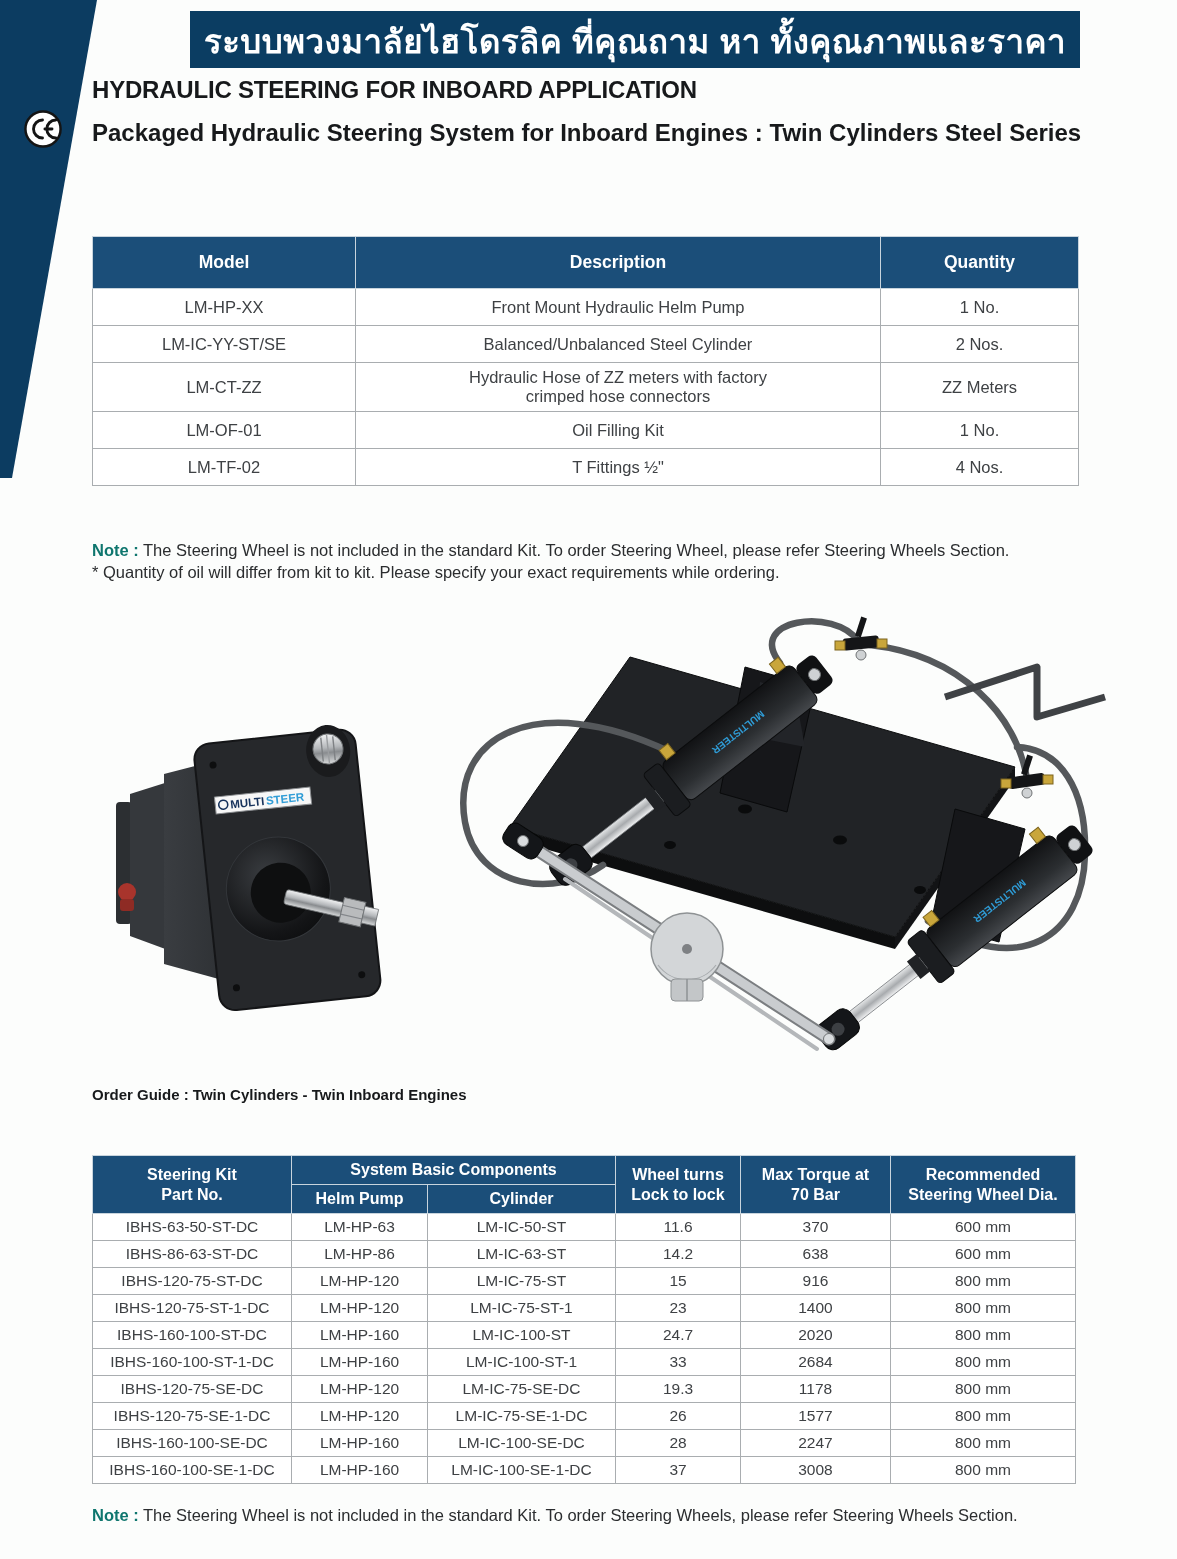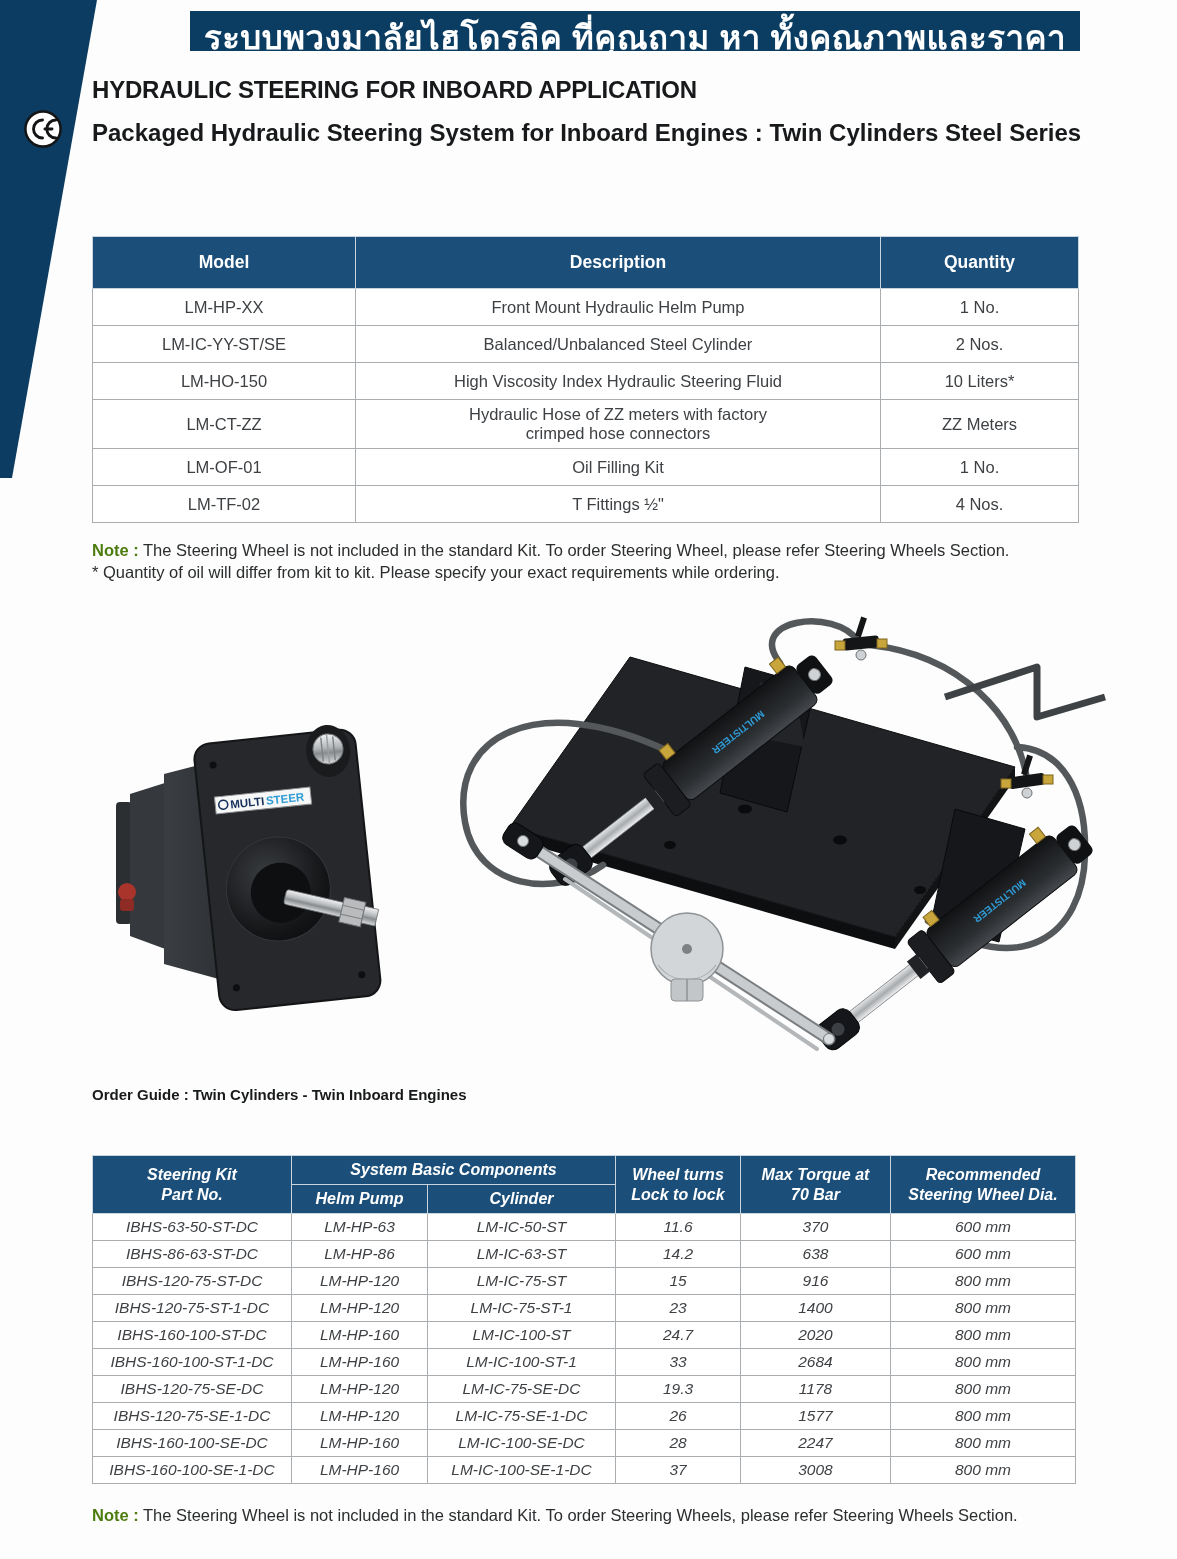--- a/index.html
+++ b/index.html
@@ -11,22 +11,22 @@
   }
   
   .wedge{
     position:absolute;left:0;top:0;width:110px;height:480px;
     background:#0c3c61;
     clip-path:polygon(0 0,97px 0,12px 478px,0 478px);
   }
   .ce-badge{position:absolute;left:24px;top:110px;width:38px;height:38px;}
   
   .banner{
-    position:absolute;left:190px;top:11px;width:890px;height:40px;
-    background:#0b3d62;color:#ffffff;display:flex;align-items:flex-start;justify-content:center;
+    position:absolute;left:190px;top:11px;width:890px;height:57px;
+    background:#0b3d62;color:#ffffff;display:flex;align-items:flex-end;justify-content:center;
     font-size:33px;font-weight:700;letter-spacing:.5px;white-space:nowrap;
   }
   .h1{
     position:absolute;left:92px;top:76px;width:1000px;
     font-size:24px;font-weight:700;letter-spacing:-.2px;color:#17191b;
   }
   .h2{
     position:absolute;left:92px;top:119px;width:1010px;
     font-size:24px;font-weight:700;color:#17191b;
   }
@@ -45,25 +45,25 @@
     border:1px solid #a9adb0;color:#3e4144;text-align:center;
     white-space:pre-line;background:#ffffff;
   }
   .kit-table{left:92px;top:236px;width:986px;}
   .kit-table th{font-size:17.5px;padding:15px 8px;}
   .kit-table td{font-size:16.5px;padding:5px 8px;height:26px;}
   .order-heading{
     position:absolute;left:92px;top:1086px;width:900px;
     font-size:15px;font-weight:700;color:#17191b;
   }
-  .order-table{left:92px;top:1155px;width:983px;font-style:italic;}
+  .order-table{left:92px;top:1155px;width:983px;}
   .order-table th{font-size:16px;padding:4px 4px;line-height:1.25;}
   .order-table td{font-size:15.5px;padding:3px 6px;height:20px;}
   .note{position:absolute;left:92px;width:1000px;font-size:16.5px;color:#2b2d2f;line-height:1.32;}
-  .note b{color:#4d7c0f;}
+  .note b{color:#0f766e;}
   .note1{top:540px;}
   .note2{top:1505px;}
   .fig{position:absolute;}
   svg text{font-family:"Liberation Sans","DejaVu Sans",sans-serif;}
 </style>
 </head>
 <body>
 
 <div class="page">
 
@@ -101,25 +101,20 @@
     <tbody>
         <tr>
           <td>LM-HP-XX</td>
           <td>Front Mount Hydraulic Helm Pump</td>
           <td>1 No.</td>
         </tr>
         <tr>
           <td>LM-IC-YY-ST/SE</td>
           <td>Balanced/Unbalanced Steel Cylinder</td>
           <td>2 Nos.</td>
-        </tr>
-        <tr>
-          <td>LM-HO-150</td>
-          <td>High Viscosity Index Hydraulic Steering Fluid</td>
-          <td>10 Liters*</td>
         </tr>
         <tr>
           <td>LM-CT-ZZ</td>
           <td>Hydraulic Hose of ZZ meters with factory
 crimped hose connectors</td>
           <td>ZZ Meters</td>
         </tr>
         <tr>
           <td>LM-OF-01</td>
           <td>Oil Filling Kit</td>

